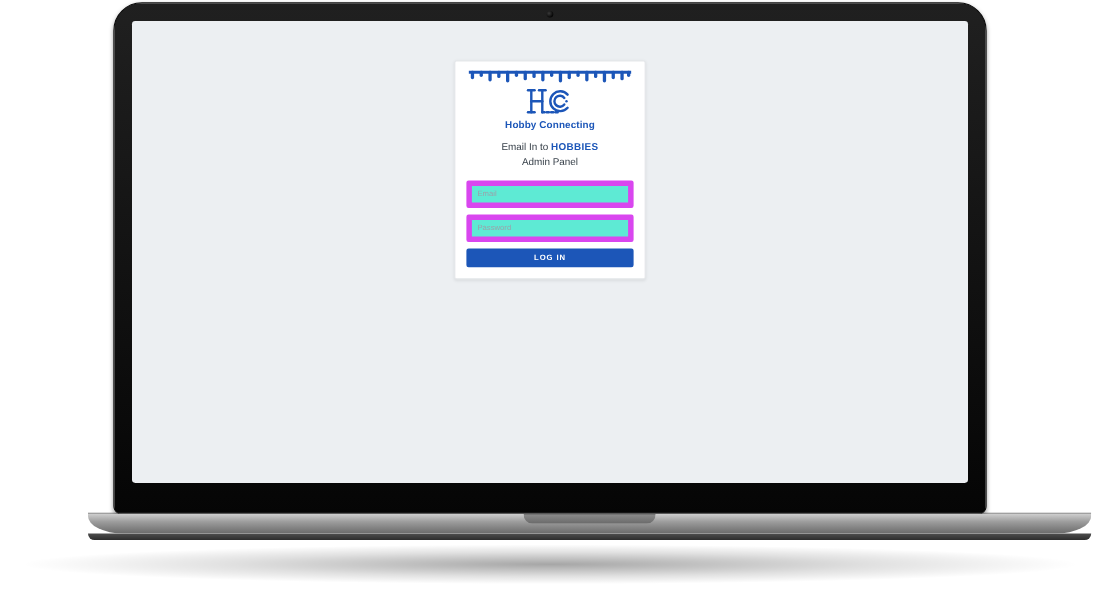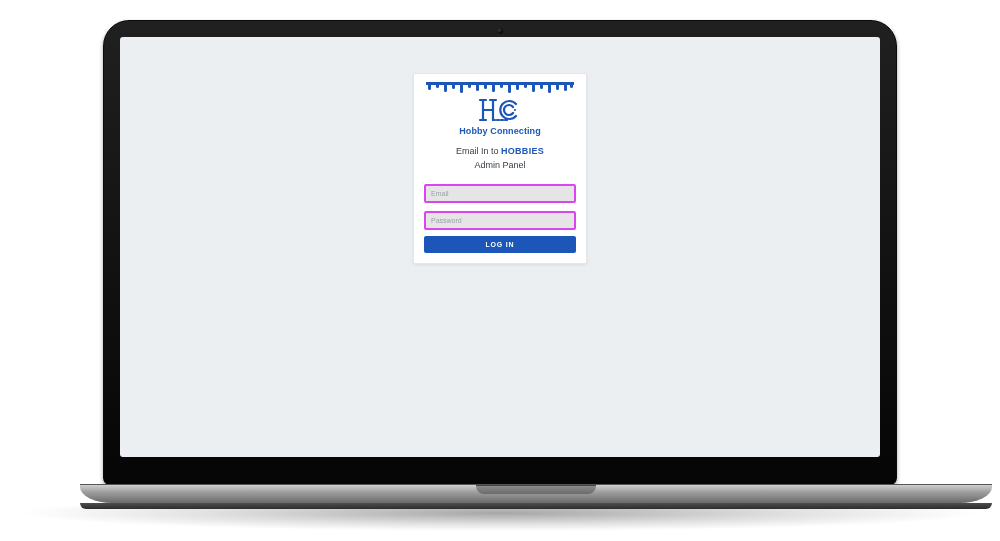--- a/index.html
+++ b/index.html
@@ -1,36 +1,36 @@
 <!DOCTYPE html>
 <html><head>
 <meta charset="utf-8">
 <style>
   html,body{margin:0;padding:0;width:1000px;height:541px;background:#fff;font-family:-apple-system,BlinkMacSystemFont,"Segoe UI",Helvetica,Arial,sans-serif;overflow:hidden;}
   .stage{position:relative;width:1000px;height:541px;}
   
   .shadow{position:absolute;left:0;right:0;bottom:0;height:50px;z-index:0;}
   .shadow svg{width:100%;height:100%;}
   
-  .laptop{position:absolute;left:50%;top:20px;transform:translateX(-50%);width:840px;z-index:2;}
+  .laptop{position:absolute;left:50%;top:2px;transform:translateX(-50%);width:840px;z-index:2;}
   .lid{position:relative;width:760px;margin:0 auto;background:linear-gradient(180deg,#202020,#050505);border:1px solid #0a0a0a;border-radius:26px 26px 8px 8px;padding:16px 16px 28px 16px;box-shadow:0 2px 4px rgba(0,0,0,.35);}
   .camera{position:absolute;top:7px;left:50%;transform:translateX(-50%);width:6px;height:6px;border-radius:50%;background:radial-gradient(circle at 35% 35%,#3a3a3a 0%,#050505 70%);}
   .screen{width:100%;height:420px;background:#eceff2;border-radius:3px;display:flex;align-items:flex-start;justify-content:center;box-shadow:inset 0 0 0 1px rgba(255,255,255,.06);}
   .base{position:relative;width:912px;height:18px;margin:-2px auto 0;background:linear-gradient(180deg,#d0d0d0 0%,#9d9d9d 40%,#6b6b6b 100%);border-radius:0 0 32px 32px / 0 0 16px 16px;border-top:1px solid #555;}
   .notch{position:absolute;top:0;left:50%;transform:translateX(-50%);width:120px;height:8px;background:linear-gradient(180deg,#8a8a8a,#6a6a6a);border-radius:0 0 8px 8px;border-top:1px solid #444;}
   .base-front{width:912px;height:6px;margin:0 auto;background:linear-gradient(180deg,#4e4e4e,#2d2d2d);border-radius:0 0 26px 26px;}
   
   .card{margin-top:36px;width:172px;background:#fff;border:1px solid #e5e7ea;border-radius:2px;box-shadow:0 1px 3px rgba(0,0,0,.08);padding:0 0 10px 0;}
   .brand{padding:8px 12px 2px;text-align:center;}
   .brand svg{display:block;margin:0 auto 3px;}
   .brand-name{color:#1c56b8;font-weight:700;font-size:9px;letter-spacing:.1px;}
   .heading{text-align:center;margin:6px 0 10px;font-size:9px;line-height:14px;color:#38414a;}
   .heading .hl{color:#1c56b8;font-weight:700;letter-spacing:.3px;}
   .form{padding:0 10px;}
-  .field{width:100%;box-sizing:border-box;font-size:7px;line-height:1;color:#6f7782;border:2px solid #d946ef;background:#e5e5e5;border-radius:2px;padding:4px 5px;margin-bottom:6px;outline:none;}
+  .field{width:100%;box-sizing:border-box;font-size:7px;line-height:1;color:#6f7782;border:5px solid #d946ef;background:#5eead4;border-radius:2px;padding:4px 5px;margin-bottom:6px;outline:none;}
   .field::placeholder{color:#9aa2ab;}
   .btn{display:block;width:100%;border:0;border-radius:2px;background:#1c56b8;color:#fff;font-size:7px;font-weight:700;letter-spacing:.8px;padding:5px 0;cursor:pointer;text-align:center;}
 </style>
 </head>
 <body>
 
 <div class="stage">
 
   <div class="shadow">
     <svg viewBox="0 0 1000 50" preserveAspectRatio="none">

